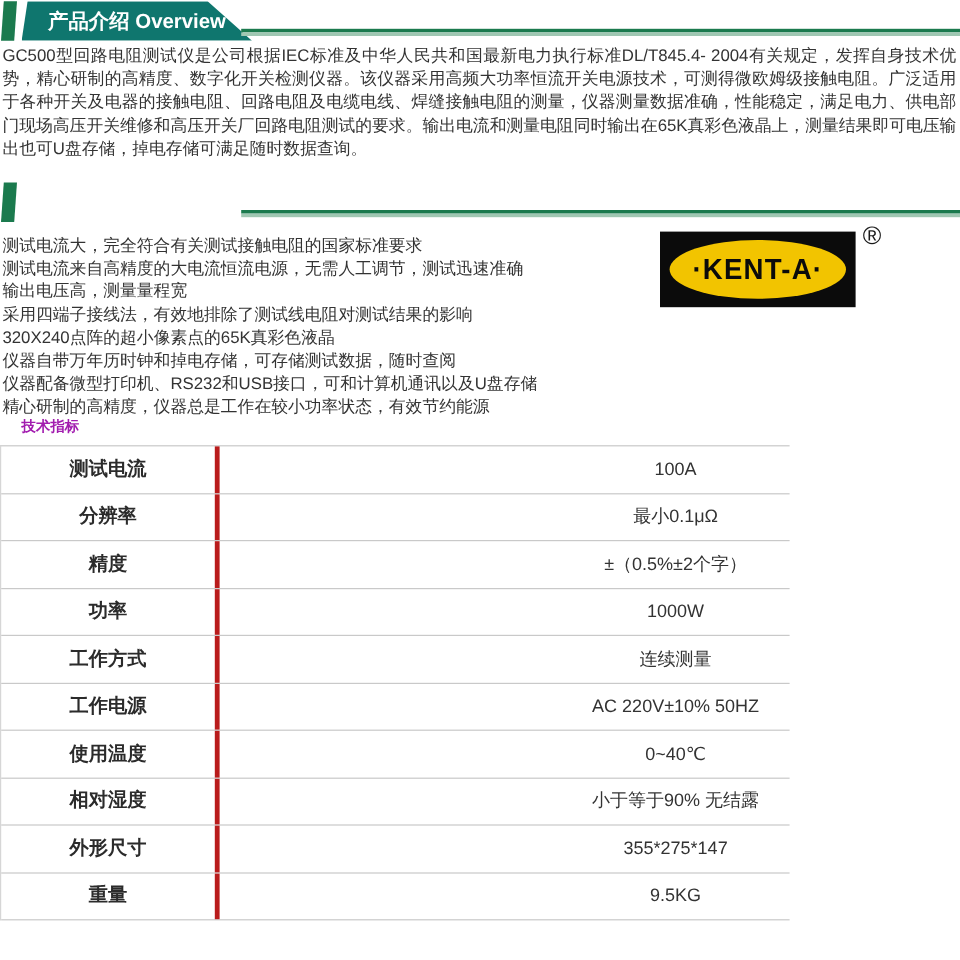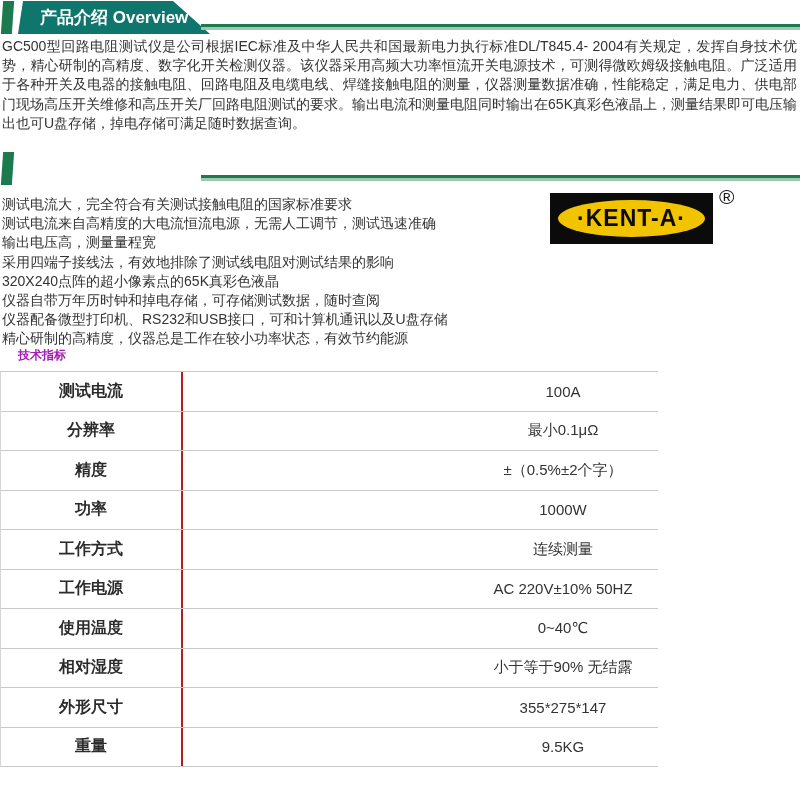--- a/index.html
+++ b/index.html
@@ -52,21 +52,21 @@
     color: #333333;
   }
 
   
   .features-list { position: absolute; left: 2px; top: 195px; width: 540px; }
   .feature-item { font-size: 14px; line-height: 19.2px; color: #333333; white-space: nowrap; }
 
   
   .brand-logo {
     position: absolute; left: 550px; top: 193px;
-    width: 163px; height: 51px;
+    width: 163px; height: 63px;
     background: #0B0B0B;
   }
   .brand-ellipse {
     position: absolute; left: 8px; top: 7px; right: 8px; bottom: 7px;
     background: #F2C400;
     border-radius: 50%;
     display: flex; align-items: center; justify-content: center;
   }
   .brand-text {
     font-size: 23px;
@@ -94,21 +94,21 @@
     border-top: 1px solid #C9C9C9;
     border-left: 1px solid #D6D6D6;
   }
   .spec-row {
     display: flex;
     height: 39.5px;
     border-bottom: 1px solid #C9C9C9;
   }
   .spec-label {
     width: 182px;
-    border-right: 2px solid #b91c1c;
+    border-right: 4px solid #b91c1c;
     display: flex; align-items: center; justify-content: center;
     font-size: 16px; font-weight: 700; color: #2b2b2b;
     white-space: nowrap;
   }
   .spec-value {
     flex: 1;
     padding-left: 285px;
     display: flex; align-items: center; justify-content: center;
     font-size: 15px; color: #333333;
     white-space: nowrap;

